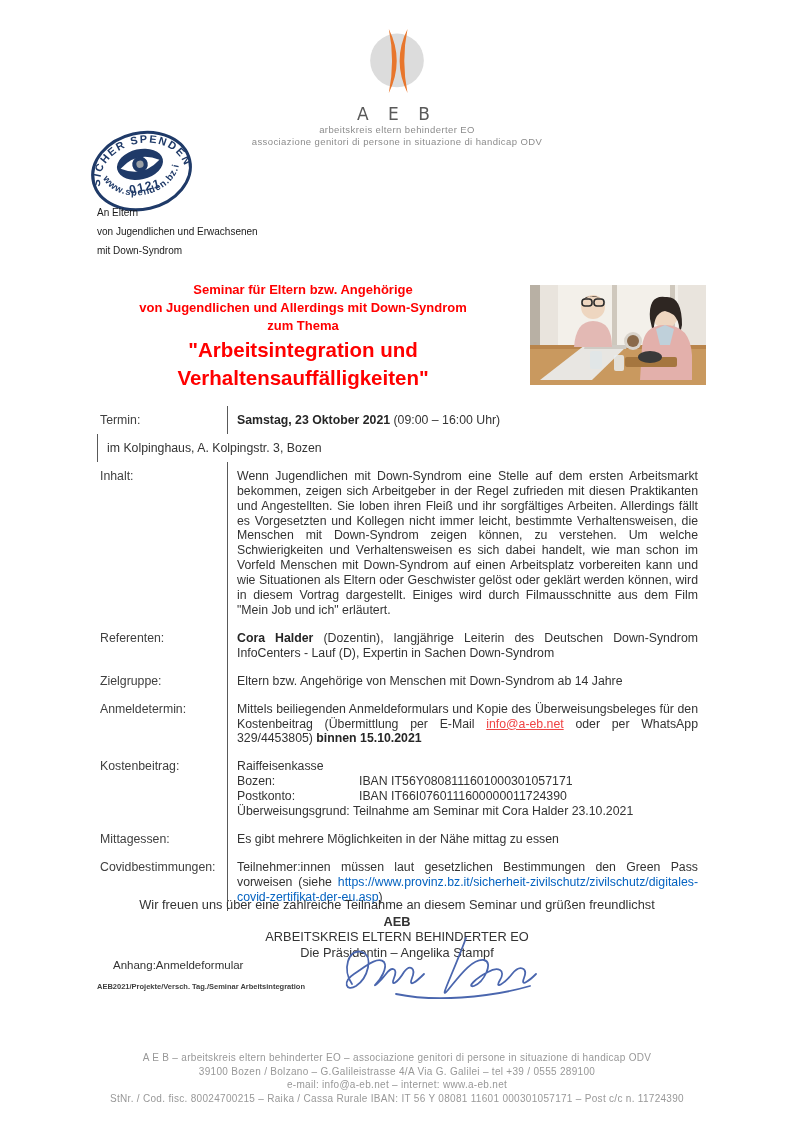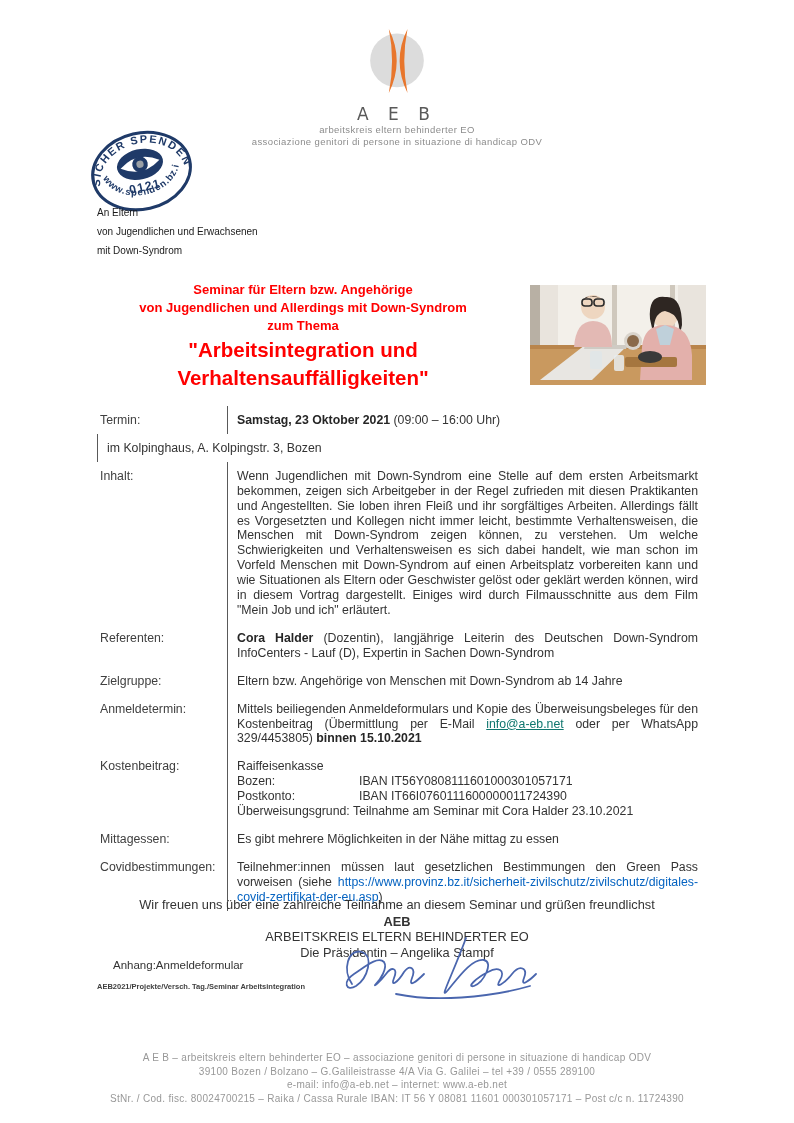--- a/index.html
+++ b/index.html
@@ -21,21 +21,21 @@
   .title-main{font-size:20.5px;font-weight:bold;line-height:26px;margin-top:2px;}
   
   .photo{position:absolute;top:285px;left:530px;width:176px;height:100px;overflow:hidden;}
   
   .details{position:absolute;top:406px;left:97px;width:601px;}
   .drow{display:flex;}
   .dlabel{width:127px;flex-shrink:0;font-size:12.3px;color:#404040;padding:7px 0 6px 3px;}
   .dcontent{flex:1;border-left:1.2px solid #595959;padding:7px 0 6px 9px;font-size:12.3px;line-height:14.9px;color:#333;}
   .just{text-align:justify;}
   b.semib{font-weight:bold;color:#262626;}
-  a.email{color:#0f766e;text-decoration:underline;}
+  a.email{color:#ef4444;text-decoration:underline;}
   a.plain{color:#0563c1;text-decoration:none;}
   .bank-label{display:inline-block;width:122px;}
   
   .closing{position:absolute;top:897px;left:97px;width:600px;text-align:center;font-size:12.8px;line-height:15.5px;color:#333;}
   .closing .orgshort{font-weight:bold;margin-top:1px;}
   .signature{position:absolute;top:928px;left:338px;pointer-events:none;}
   
   .anhang{position:absolute;top:959px;left:97px;font-size:11.5px;color:#333;margin-left:16px;}
   .filepath{position:absolute;top:982px;left:97px;font-size:7.5px;font-weight:bold;color:#404040;}
   

